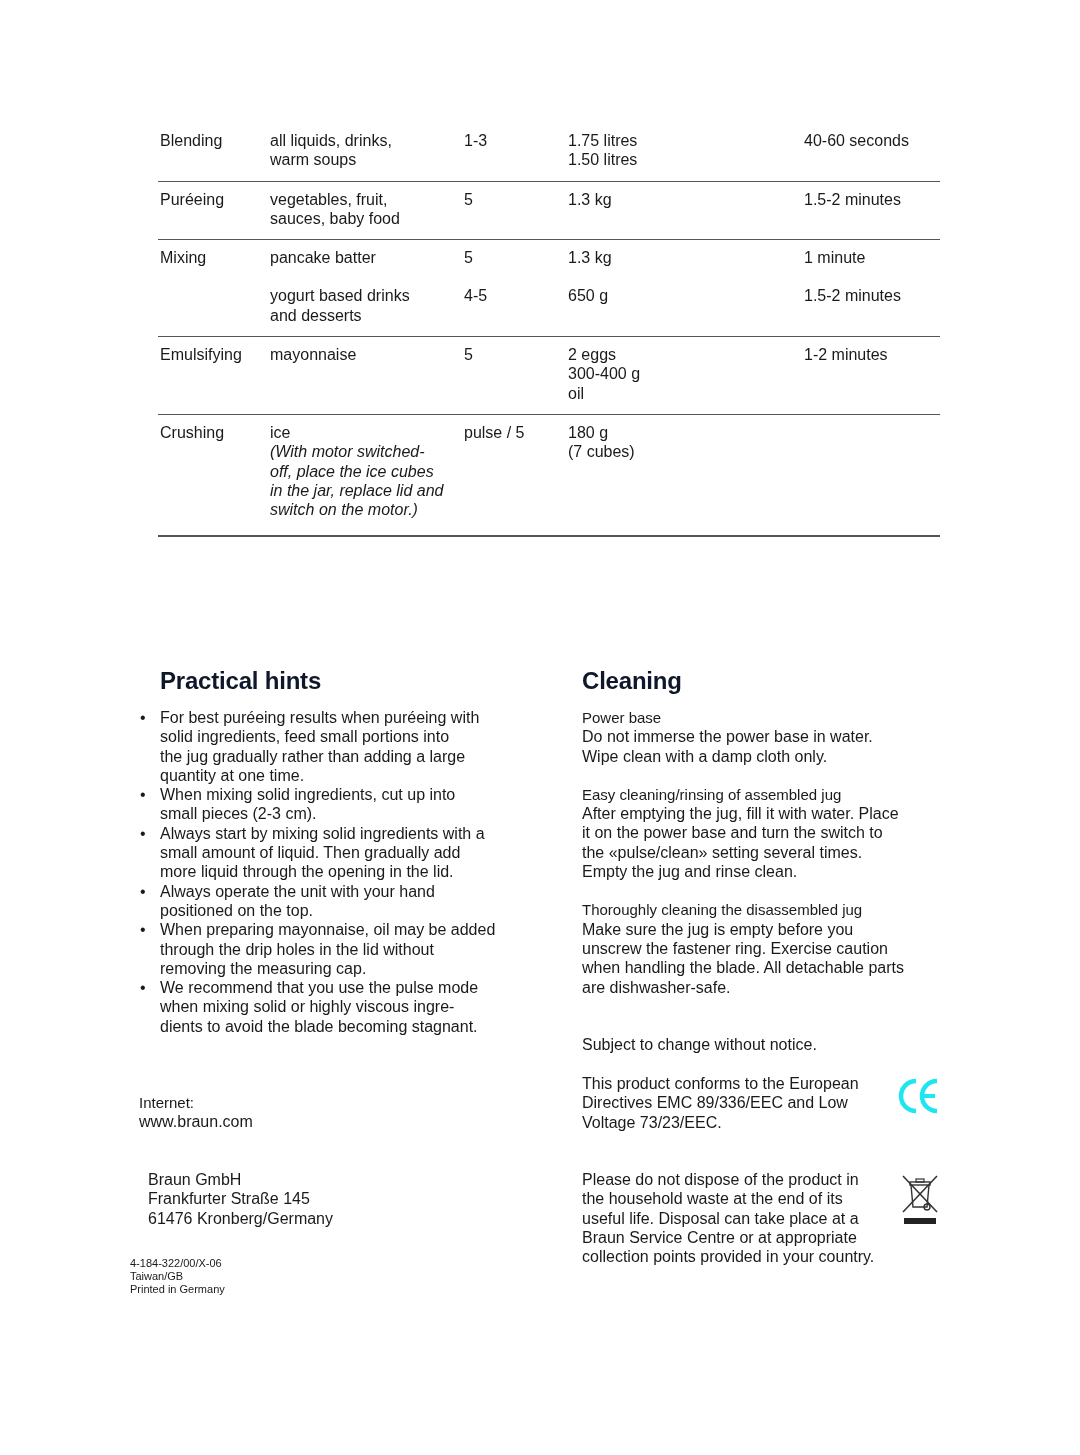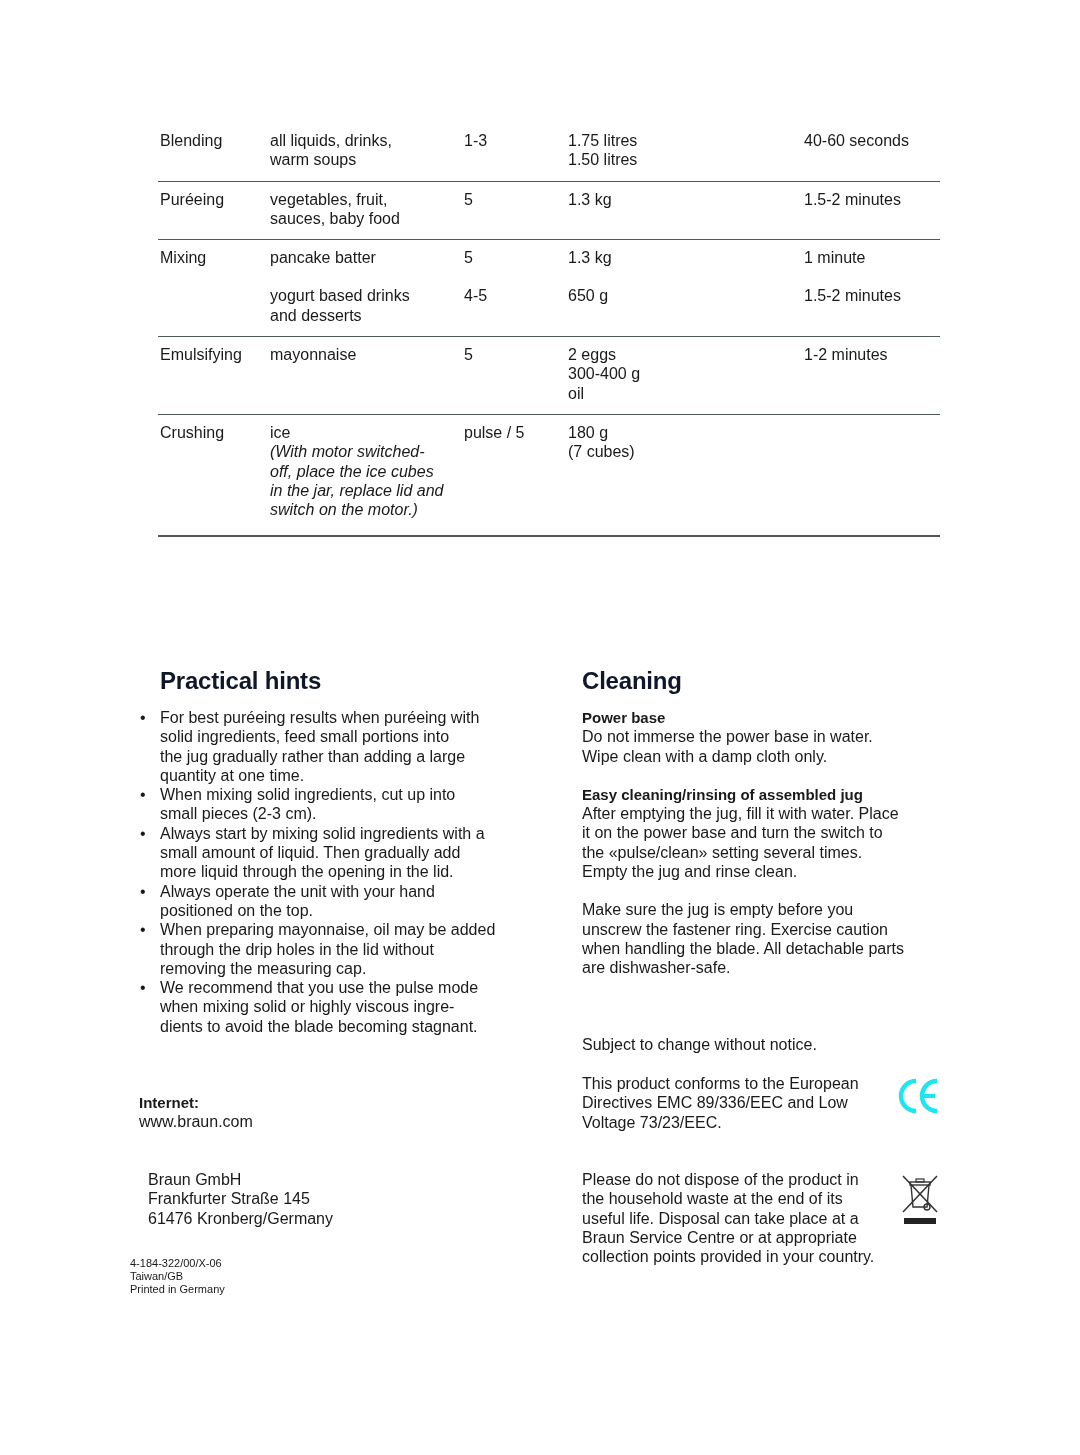--- a/index.html
+++ b/index.html
@@ -71,21 +71,21 @@
     ul.hints li {
       position: relative;
       margin: 0;
     }
     ul.hints li .bullet {
       position: absolute;
       left: -20px;
       top: 0;
     }
     .subhead {
-      font-weight: bold;
+      font-weight: normal;
       font-size: 15px;
       display: block;
     }
     .para { display: block; }
     .block { margin-bottom: 19px; }
 
     .internet {
       position: absolute;
       left: 139px;
       top: 1093px;
@@ -303,20 +303,21 @@
     <span class="para line">Wipe clean with a damp cloth only.</span>
   </div>
   <div class="block">
     <span class="subhead">Easy cleaning/rinsing of assembled jug</span>
     <span class="para line">After emptying the jug, fill it with water. Place</span>
     <span class="para line">it on the power base and turn the switch to</span>
     <span class="para line">the «pulse/clean» setting several times.</span>
     <span class="para line">Empty the jug and rinse clean.</span>
   </div>
   <div class="block">
+    <span class="subhead">Thoroughly cleaning the disassembled jug</span>
     <span class="para line">Make sure the jug is empty before you</span>
     <span class="para line">unscrew the fastener ring. Exercise caution</span>
     <span class="para line">when handling the blade. All detachable parts</span>
     <span class="para line">are dishwasher-safe.</span>
   </div>
 </div>
 
 <div class="notice">Subject to change without notice.</div>
 
 <div class="conform">

